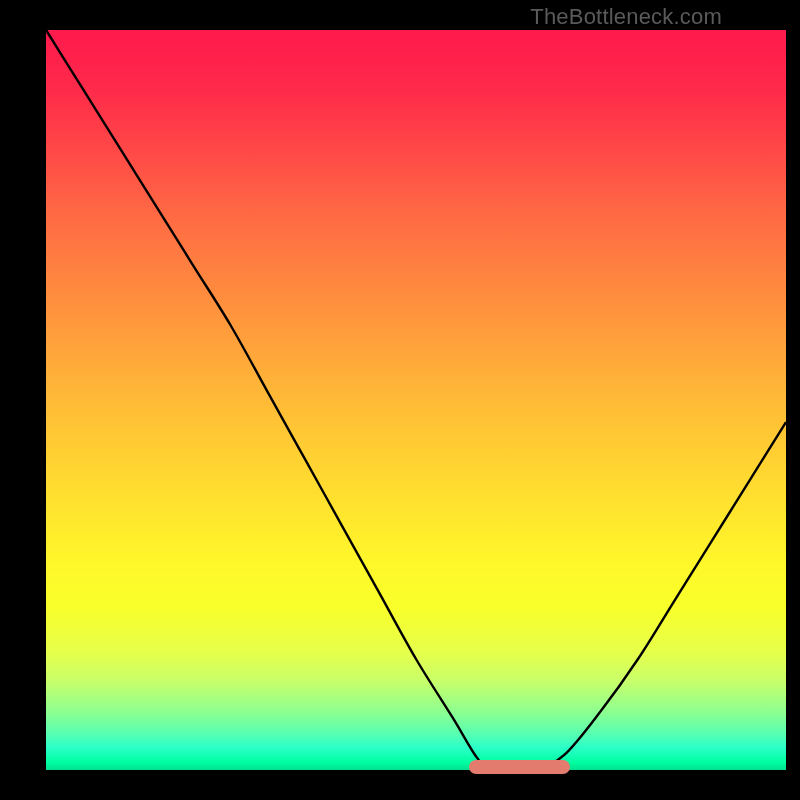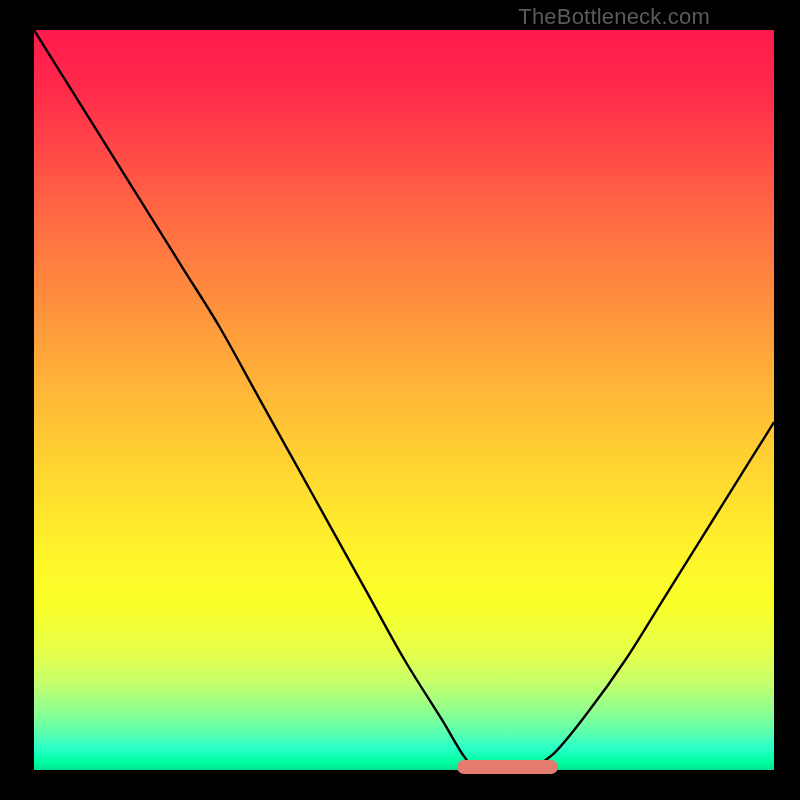--- a/index.html
+++ b/index.html
@@ -6,21 +6,21 @@
     margin: 0;
     padding: 0;
     width: 800px;
     height: 800px;
     background: #000000;
     overflow: hidden;
   }
   .frame {
     position: absolute;
     top: 0;
-    left: 4px;
+    left: 16px;
     width: 716px;
     height: 800px;
     background: #000000;
   }
   .plot {
     position: absolute;
     top: 30px;
     left: 30px;
     width: 740px;
     height: 740px;

